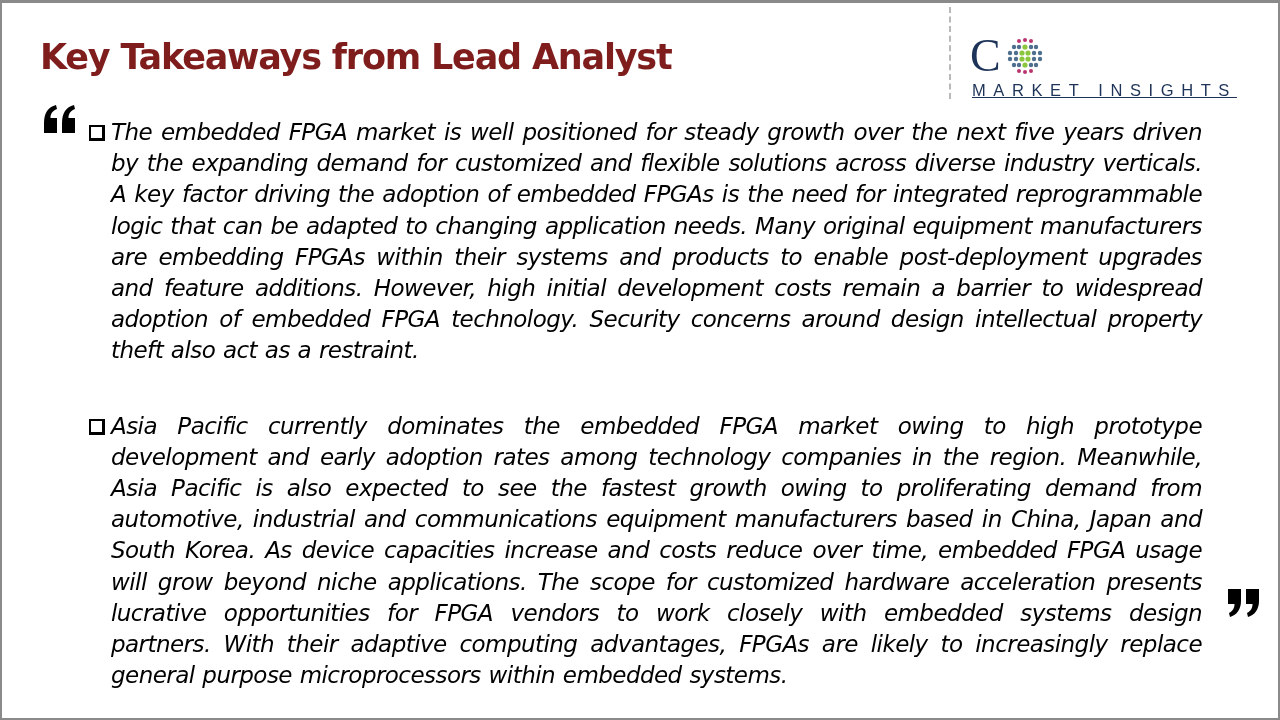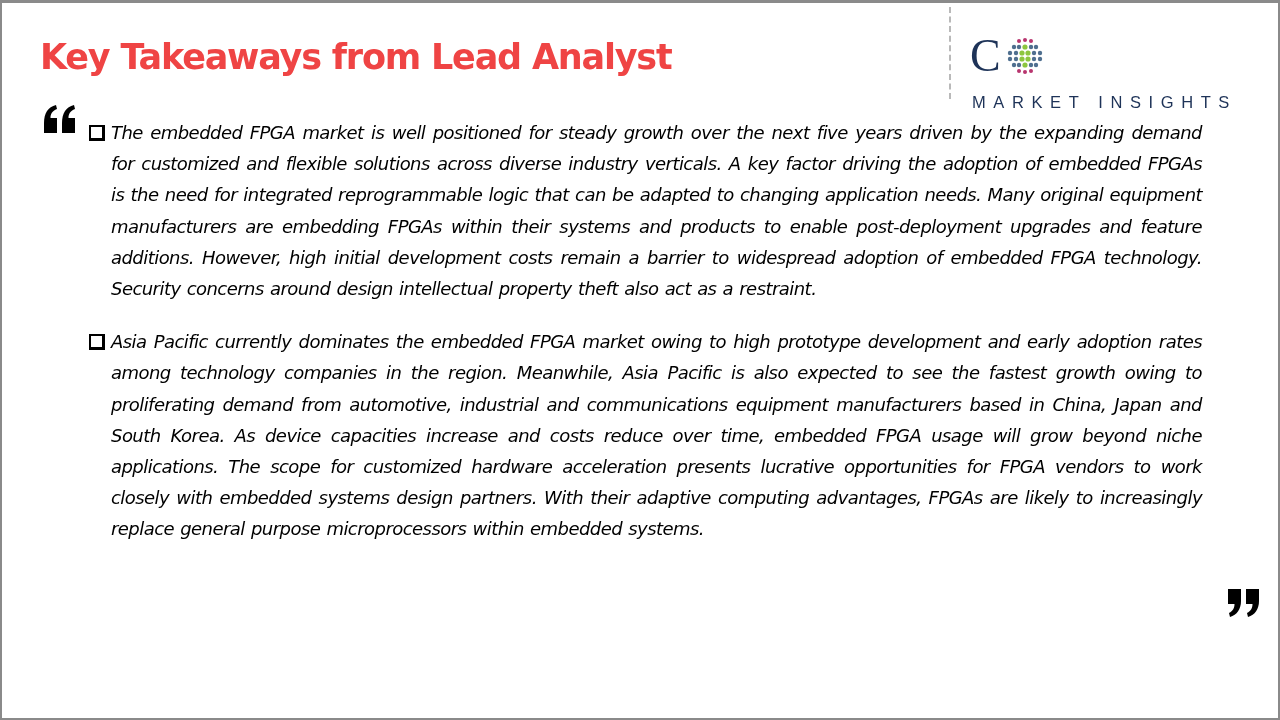--- a/index.html
+++ b/index.html
@@ -5,53 +5,53 @@
     * { box-sizing: border-box; margin: 0; padding: 0; }
     html, body { width: 1280px; height: 720px; overflow: hidden; background: #ffffff; }
     body { font-family: "Liberation Sans", sans-serif; color: #000; }
     .slide {
       position: absolute; left: 0; top: 0; width: 1280px; height: 720px;
       border: 2px solid #8a8a8a; border-top-width: 3px; background: #fff;
     }
     .title {
       position: absolute; left: 38px; top: 34px;
       font-family: "DejaVu Sans", sans-serif; font-weight: bold;
-      font-size: 35px; letter-spacing: -1.2px; color: #ef4444;
+      font-size: 35px; letter-spacing: -1.2px; color: #7f1d1d;
     }
     .logo-divider {
       position: absolute; left: 947px; top: 4px; height: 92px; width: 0;
       border-left: 2px dashed #b9b9b9;
     }
     .logo {
       position: absolute; left: 968px; top: 30px; width: 292px; height: 70px;
     }
     .logo-top {
       display: flex; align-items: center; height: 46px;
       font-family: "Liberation Serif", serif; font-size: 46px; color: #1e3358;
       letter-spacing: 1px; line-height: 46px;
     }
     .globe { width: 40px; height: 40px; margin: 0 2px 0 3px; }
     .logo-bottom {
       font-family: "Liberation Sans", sans-serif; font-size: 16.5px; color: #1e3358;
-      letter-spacing: 7.6px; margin-top: 14px; padding-left: 2px; white-space: nowrap;
+      letter-spacing: 7.6px; margin-top: 2px; padding-left: 2px; white-space: nowrap; text-decoration: underline;
     }
     .quote-open {
       position: absolute; left: 40px; top: 100px; width: 36px; height: 36px;
     }
     .quote-close {
       position: absolute; left: 1225px; top: 584px; width: 34px; height: 32px;
     }
     .content { position: absolute; left: 86px; top: 114px; width: 1114px; }
     .bullet {
       position: relative; padding-left: 23px;
       font-family: "DejaVu Sans", sans-serif; font-style: italic;
-      font-size: 18px; line-height: 31.2px; text-align: justify;
+      font-size: 23px; line-height: 31.2px; text-align: justify;
       letter-spacing: -0.55px; word-spacing: 1px; color: #000;
     }
-    .bullet + .bullet { margin-top: 22px; }
+    .bullet + .bullet { margin-top: 44px; }
     .checkbox {
       position: absolute; left: 1px; top: 8px; width: 16px; height: 16px;
       border: 2px solid #000; border-right-width: 3px; border-bottom-width: 3px;
       background: #fff;
     }
     .source {
       position: absolute; left: 38px; top: 694px;
       font-family: "Liberation Sans", sans-serif; font-size: 13.5px; color: #000;
     }
     .source b { font-weight: bold; }

